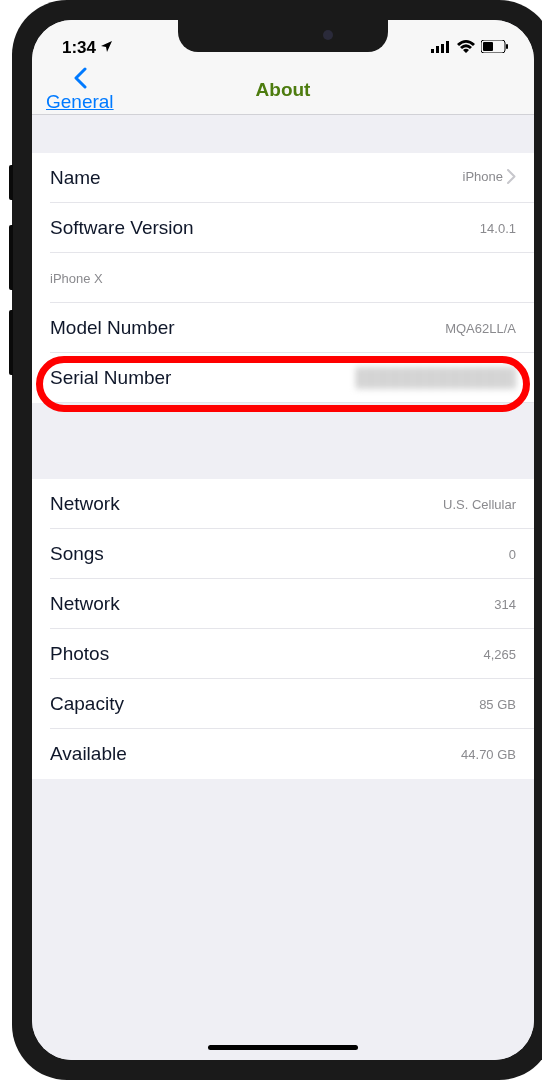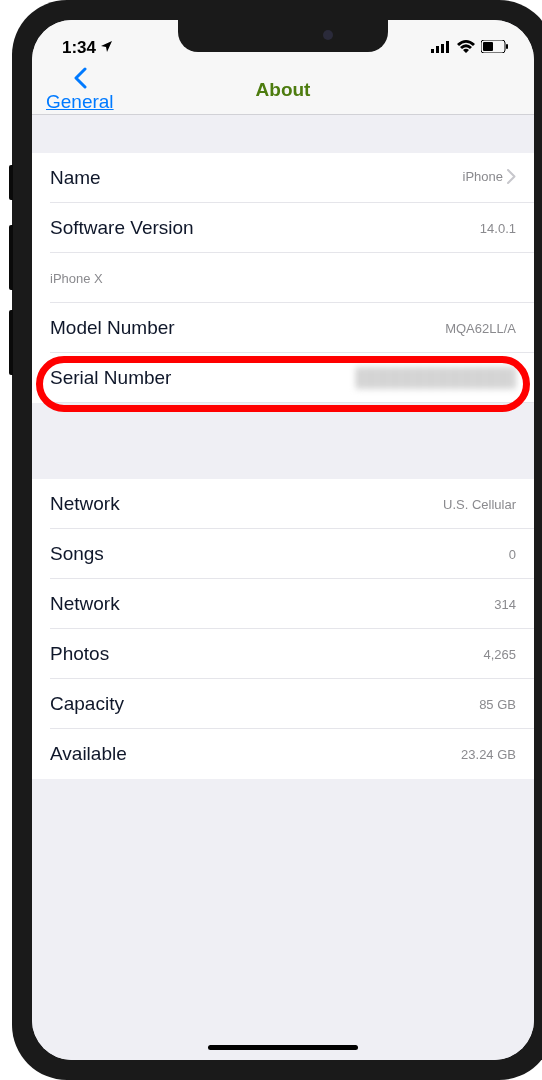--- a/index.html
+++ b/index.html
@@ -286,21 +286,21 @@
         <div class="list-row">
           <div class="row-label">Photos</div>
           <div class="row-value">4,265</div>
         </div>
         <div class="list-row">
           <div class="row-label">Capacity</div>
           <div class="row-value">85 GB</div>
         </div>
         <div class="list-row">
           <div class="row-label">Available</div>
-          <div class="row-value">23.24 GB</div>
+          <div class="row-value">44.70 GB</div>
         </div>
       </div>
 
       <div style="height: 60px;"></div>
     </div>
 
     <div class="home-indicator"></div>
   </div>
 </div>
 

